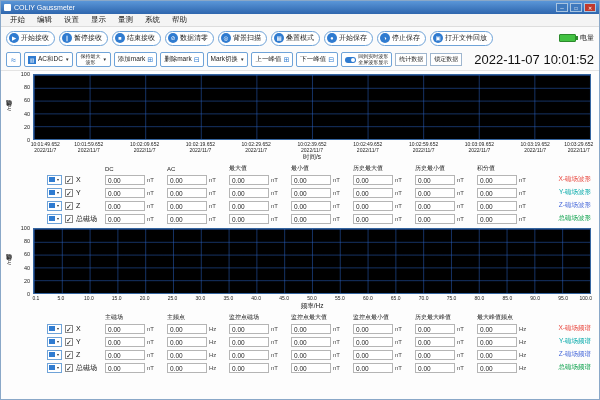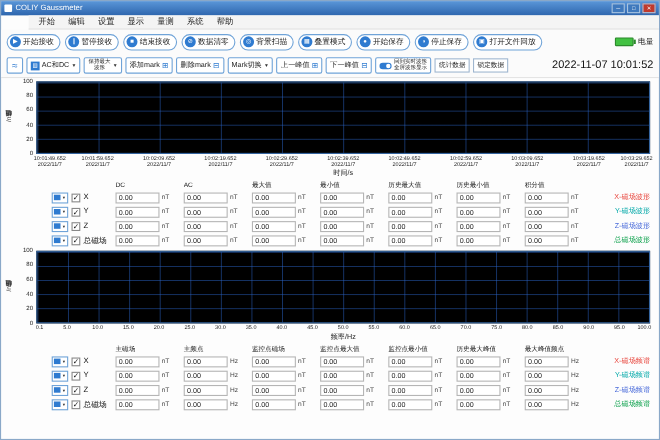--- a/index.html
+++ b/index.html
@@ -5,21 +5,21 @@
   *{box-sizing:border-box;margin:0;padding:0;}
   html,body{width:600px;height:400px;}
   body{font-family:"Liberation Sans","DejaVu Sans",sans-serif;background:#fff;color:#111;}
   .win{width:600px;height:400px;border:1px solid #8aa8c8;display:flex;flex-direction:column;background:#fdfdfd;overflow:hidden;}
   .titlebar{height:13px;background:linear-gradient(#5a96d8,#2e66ae);display:flex;align-items:center;padding:0 3px;color:#fff;flex:0 0 auto;}
   .appico{width:7px;height:7px;background:#fff;border-radius:1px;margin-right:3px;flex:0 0 auto;}
   .title{font-size:7px;white-space:nowrap;}
   .winbtns{margin-left:auto;display:flex;gap:2px;}
   .wb{width:12px;height:9px;background:#3f79bd;border:1px solid #a8c4e0;color:#fff;font-size:5px;line-height:8px;text-align:center;}
   .wb.close{background:#c0392b;}
-  .menubar{height:13px;background:#f4f4f4;border-bottom:1px solid #ddd;display:flex;align-items:flex-start;padding:0 4px;gap:2px;flex:0 0 auto;margin-left:25px;}
+  .menubar{height:13px;background:#f4f4f4;border-bottom:1px solid #ddd;display:flex;align-items:flex-start;padding:0 4px;gap:2px;flex:0 0 auto;}
   .mi{font-size:7.5px;padding:1px 5px;color:#222;}
   .toolbar1{height:22px;display:flex;align-items:center;padding:0 5px;background:#fbfbfb;flex:0 0 auto;}
   #tb1btns{display:flex;gap:4px;align-items:center;}
   .tbtn{display:flex;align-items:center;gap:2px;height:15px;padding:0 5px 0 2px;background:#fff;border:1px solid #6fa3d8;border-radius:8px;font:inherit;}
   .tbico{width:10px;height:10px;border-radius:50%;background:#2f7bd0;color:#fff;font-size:5.5px;line-height:10px;text-align:center;flex:0 0 auto;}
   .tblab{font-size:7px;color:#222;white-space:nowrap;}
   .batwrap{margin-left:auto;display:flex;align-items:center;gap:4px;}
   .battery{position:relative;width:17px;height:8px;border:1px solid #2c8a2c;border-radius:1px;background:#42c142;}
   .btip{position:absolute;right:-3px;top:1px;width:2px;height:4px;background:#2c8a2c;}
   .blab{font-size:7px;}
@@ -29,21 +29,21 @@
   .t2btn{display:flex;align-items:center;gap:2px;height:15px;padding:0 3px;background:#fff;border:1px solid #6fa3d8;border-radius:2px;font:inherit;}
   .t2ico{width:8px;height:8px;background:#2f7bd0;color:#fff;font-size:5px;line-height:8px;text-align:center;flex:0 0 auto;}
   .t2lab{font-size:6.5px;white-space:nowrap;color:#222;}
   .arr{font-size:4.5px;color:#333;}
   .pm{font-size:7px;color:#2f7bd0;}
   .two{display:flex;flex-direction:column;align-items:center;}
   .two span{font-size:5px;line-height:5.5px;white-space:nowrap;color:#222;}
   .switch{width:11px;height:6px;border-radius:3px;background:#2f7bd0;position:relative;flex:0 0 auto;}
   .switch::after{content:"";position:absolute;right:1px;top:1px;width:4px;height:4px;border-radius:50%;background:#fff;}
   .flatbox{border:1px solid #9fb6cf;background:#fff;font-size:6px;padding:1px 3px;white-space:nowrap;color:#222;}
-  .tstamp{margin-left:auto;font-size:10px;color:#111;white-space:nowrap;}
+  .tstamp{margin-left:auto;font-size:13px;color:#111;white-space:nowrap;}
   
   .chart{display:grid;grid-template-columns:9px 19px 1fr;margin:3px 8px 0 4px;}
   .c1{grid-template-rows:66px 13px 9px;}
   .c2{grid-template-rows:66px 8px 9px;}
   .ylabel{grid-row:1;grid-column:1;writing-mode:vertical-rl;transform:rotate(180deg);font-size:6px;color:#333;display:flex;align-items:center;justify-content:center;}
   .yticks{grid-row:1;grid-column:2;position:relative;}
   .ytick{position:absolute;right:3px;font-size:5.5px;color:#222;}
   .plot{grid-row:1;grid-column:3;position:relative;background-color:#000;border:1px solid #35659f;}
   .plot1{background-image:linear-gradient(to right,rgba(42,100,200,.5) 1px,transparent 1px),linear-gradient(to bottom,rgba(42,100,200,.5) 1px,transparent 1px);background-size:10% 100%,100% 20%;}
   .plot2{background-image:linear-gradient(to right,rgba(42,100,200,.5) 1px,transparent 1px),linear-gradient(to bottom,rgba(42,100,200,.5) 1px,transparent 1px);background-size:5% 100%,100% 20%;}

